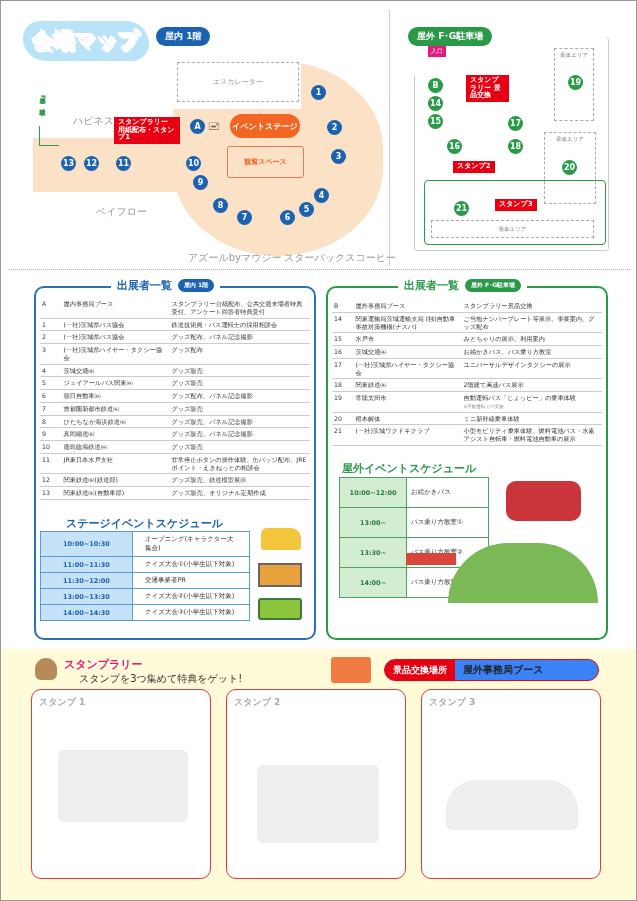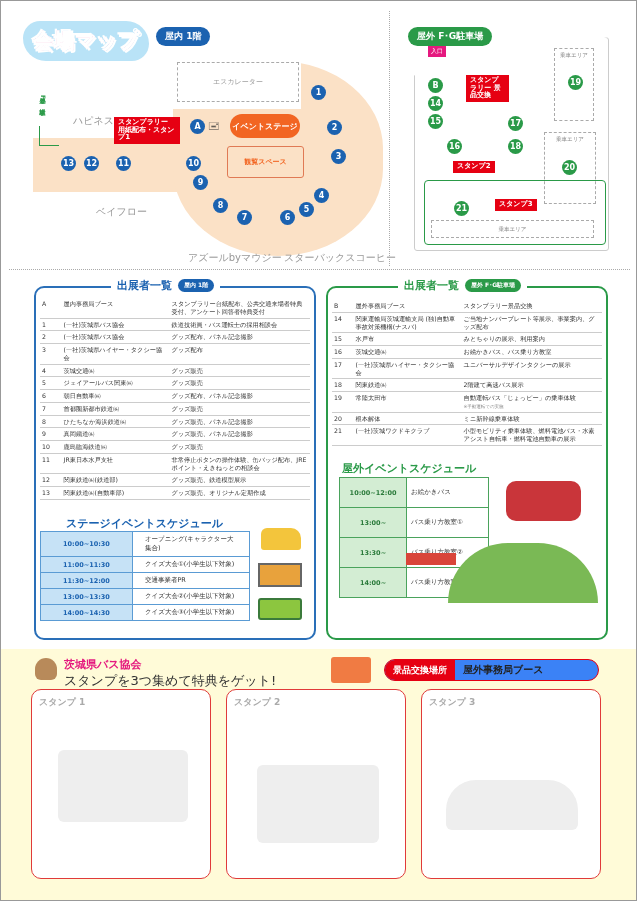--- a/index.html
+++ b/index.html
@@ -291,22 +291,22 @@
         </tr>
       </tbody>
   </table>
   <div class="abs" style="left:178px;top:193px;width:75px;height:40px;background:#c9353a;border-radius:10px"></div>
   <div class="abs" style="left:120px;top:255px;width:150px;height:60px;background:#7ab955;border-radius:80px 80px 0 0"></div>
   <div class="abs" style="left:78px;top:265px;width:50px;height:12px;background:#d9453a"></div>
 </div>
 
 <div class="abs bottom"></div>
 <div class="abs" style="left:34px;top:657px;width:22px;height:22px;background:#b88a5a;border-radius:50% 50% 6px 6px"></div>
-<div class="abs" style="left:63px;top:656px;font-size:11px;font-weight:bold;color:#e5197f">茨城県バス協会</div>
-<div class="abs" style="left:63px;top:671px;font-size:13px;color:#333">スタンプを3つ集めて特典をゲット!</div>
+<div class="abs" style="left:63px;top:656px;font-size:11px;font-weight:bold;color:#e5197f">スタンプラリー</div>
+<div class="abs" style="left:78px;top:671px;font-size:10px;color:#333">スタンプを3つ集めて特典をゲット!</div>
 <div class="abs" style="left:330px;top:656px;width:40px;height:26px;background:#f07b43;border-radius:3px"></div>
 <div class="abs" style="left:383px;top:658px;width:215px;height:22px;border:1.5px solid #e60012;border-radius:12px;display:flex;overflow:hidden;background:#3b82f6">
   <span style="background:#e60012;color:#fff;font-size:9px;font-weight:bold;display:flex;align-items:center;padding:0 8px">景品交換場所</span>
   <span style="color:#222;font-size:10px;font-weight:bold;display:flex;align-items:center;padding:0 8px">屋外事務局ブース</span>
 </div>
 
 <div class="abs stampbox" style="left:30px;top:688px;width:180px;height:190px">
   <span class="stamplabel">スタンプ 1</span>
   <div class="ghost" style="left:26px;top:60px;width:130px;height:72px"></div>
 </div>

